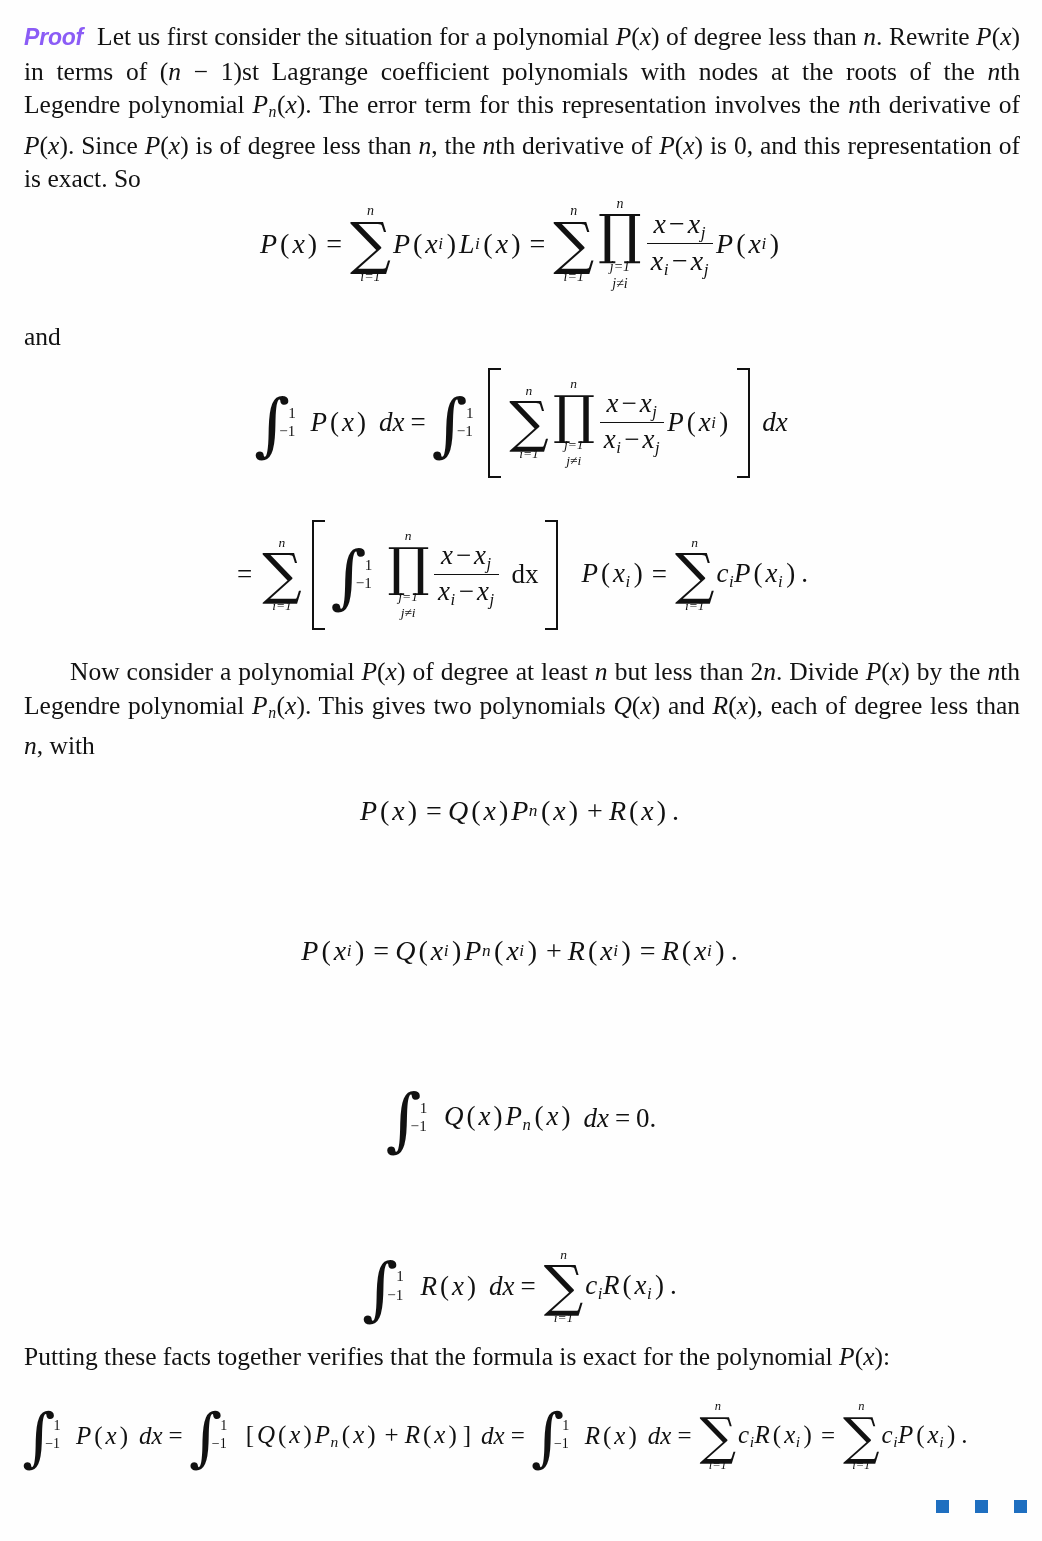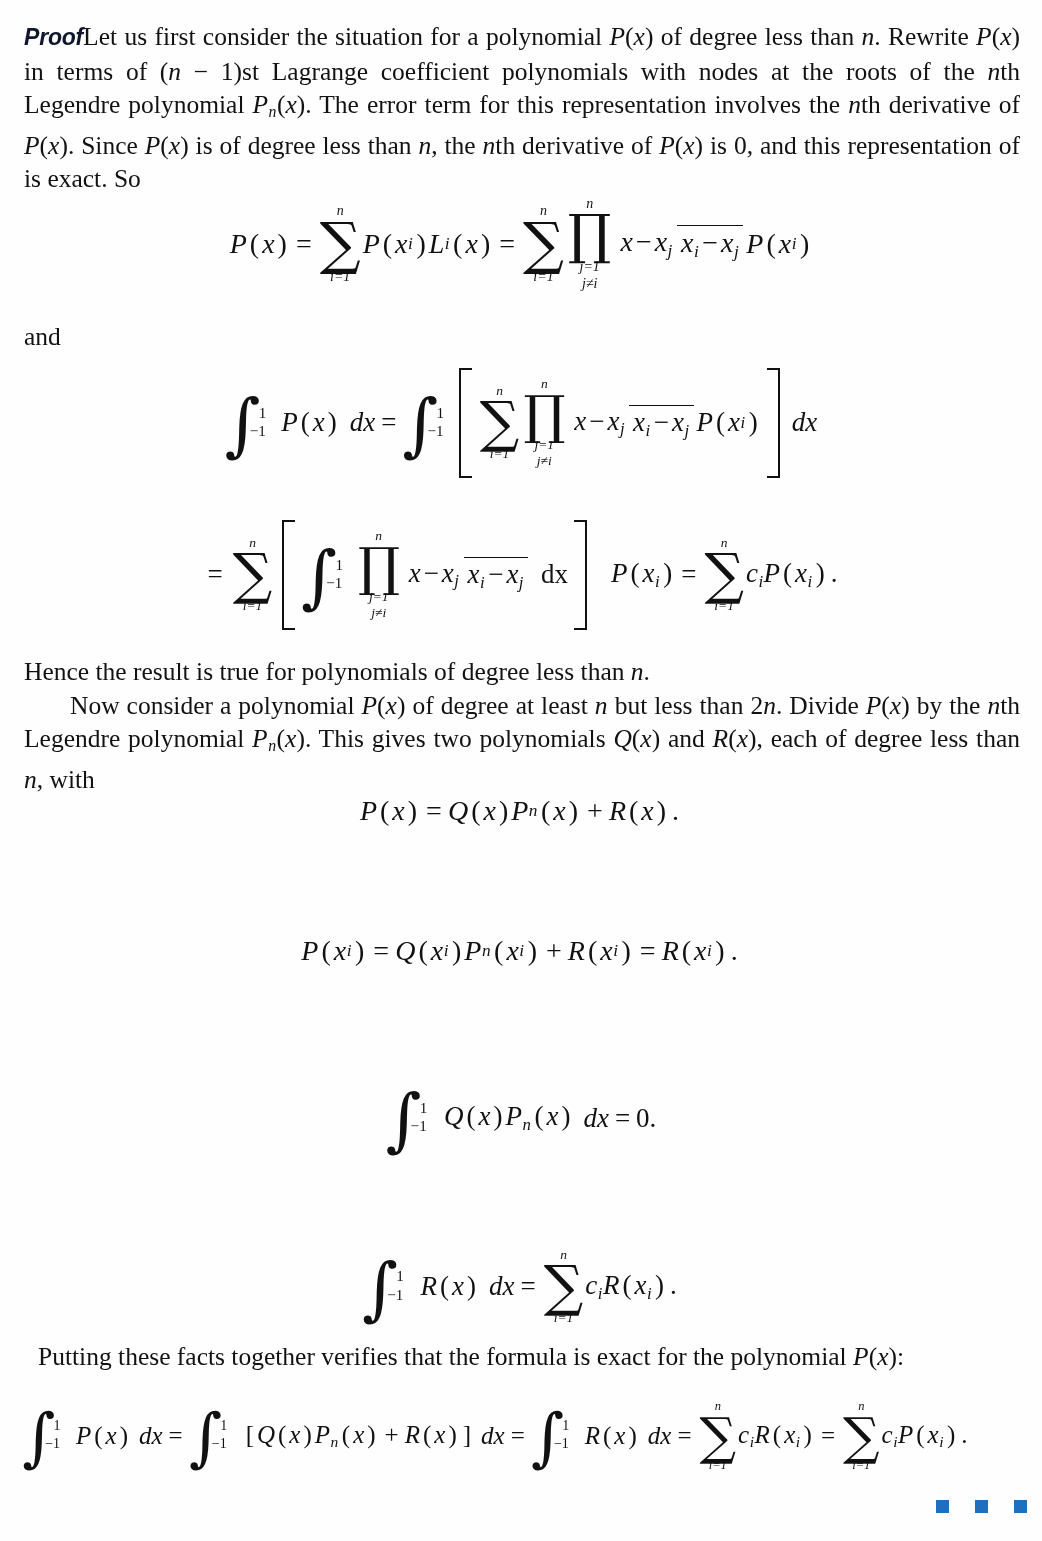--- a/index.html
+++ b/index.html
@@ -29,26 +29,27 @@
   .para {
     font-size: 25.5px;
     line-height: 33.5px;
     text-align: justify;
     color: #121212;
     margin: 0;
   }
   .para.indent { text-indent: 46px; }
 
   .proof-label {
-    color: #0f172a;
+    color: #8b5cf6;
     font-weight: bold;
     font-style: italic;
     font-family: "Liberation Sans", sans-serif;
     font-size: 23px;
     letter-spacing: -0.2px;
+    margin-right: 14px;
   }
 
   i.v { font-style: italic; }
 
   
   .mathline {
     font-family: "Liberation Serif", "DejaVu Serif", serif;
     font-style: italic;
     font-size: 28px;
     color: #111;
@@ -124,20 +125,21 @@
     height: 2.55em;
     margin-left: -0.30em;
     line-height: 1;
   }
   .intg .ilim .up { transform: translate(0.18em, 0.10em); }
   .intg .ilim .dn { transform: translate(-0.42em, -0.22em); }
 
   
   .frac {
     display: inline-flex;
+    flex-direction: column;
     align-items: center;
     vertical-align: middle;
     margin: 0 3px;
     font-style: italic;
     line-height: 1.12;
   }
   .frac .num { padding: 0 4px 1px 4px; }
   .frac .den { padding: 1px 4px 0 4px; border-top: 1.6px solid #111; }
 
   
@@ -314,21 +316,20 @@
     <span class="mo">=</span>
     <span class="op">
       <span class="lim up">n</span>
       <span class="glyph">∑</span>
       <span class="lim dn">i=1</span>
     </span>
     <span><span class="mi">c</span><sub class="s">i</sub><span class="mi">P</span><span class="mo tight">(</span><span class="mi">x</span><sub class="s">i</sub><span class="mo tight">)</span><span class="mo tight">.</span></span>
   </div>
 
   <div class="abs" style="left:24px; top:655px; width:996px;">
-    <p class="para">Hence the result is true for polynomials of degree less than <i class="v">n</i>.</p>
     <p class="para indent">Now consider a polynomial <i class="v">P</i>(<i class="v">x</i>) of degree at least <i class="v">n</i> but less than 2<i class="v">n</i>. Divide <i class="v">P</i>(<i class="v">x</i>) by the <i class="v">n</i>th Legendre polynomial <i class="v">P</i><sub class="s">n</sub>(<i class="v">x</i>). This gives two polynomials <i class="v">Q</i>(<i class="v">x</i>) and <i class="v">R</i>(<i class="v">x</i>), each of degree less than <i class="v">n</i>, with</p>
   </div>
 
   <div class="abs mathline" style="left:0px; top:795px; width:1042px;">
     <span class="mi">P</span>
       <span class="mo tight">(</span>
       <span class="mi">x</span>
       <span class="mo tight">)</span>
     <span class="mo">=</span>
     <span class="mi">Q</span>
@@ -410,21 +411,21 @@
     <span class="mtext" style="margin-left:10px;">dx</span>
     <span class="mo">=</span>
     <span class="op">
       <span class="lim up">n</span>
       <span class="glyph">∑</span>
       <span class="lim dn">i=1</span>
     </span>
     <span><span class="mi">c</span><sub class="s">i</sub><span class="mi">R</span><span class="mo tight">(</span><span class="mi">x</span><sub class="s">i</sub><span class="mo tight">)</span><span class="mo tight">.</span></span>
   </div>
 
-  <div class="abs" style="left:38px; top:1340px; width:996px;">
+  <div class="abs" style="left:24px; top:1340px; width:996px;">
     <p class="para">Putting these facts together verifies that the formula is exact for the polynomial <i class="v">P</i>(<i class="v">x</i>):</p>
   </div>
 
   <div class="abs mathline left" style="left:22px; top:1400px; width:1020px; font-size:25px;">
     <span class="intg">
       <span class="isym">∫</span>
       <span class="ilim">
           <span class="up">1</span>
           <span class="dn">−1</span>
         </span>

